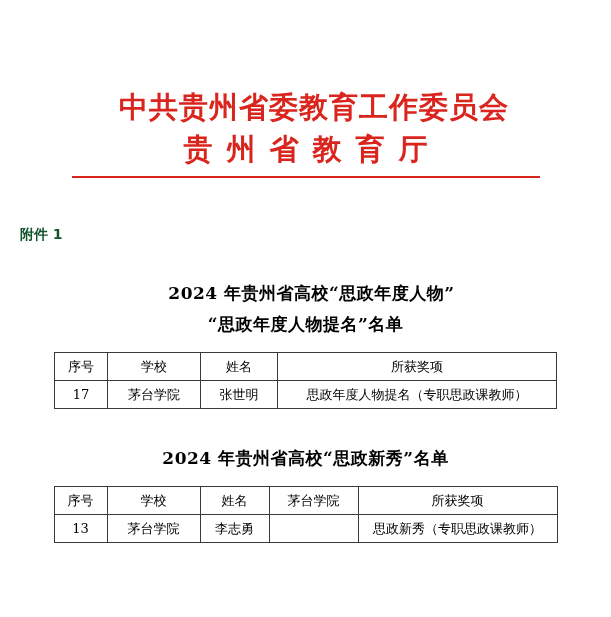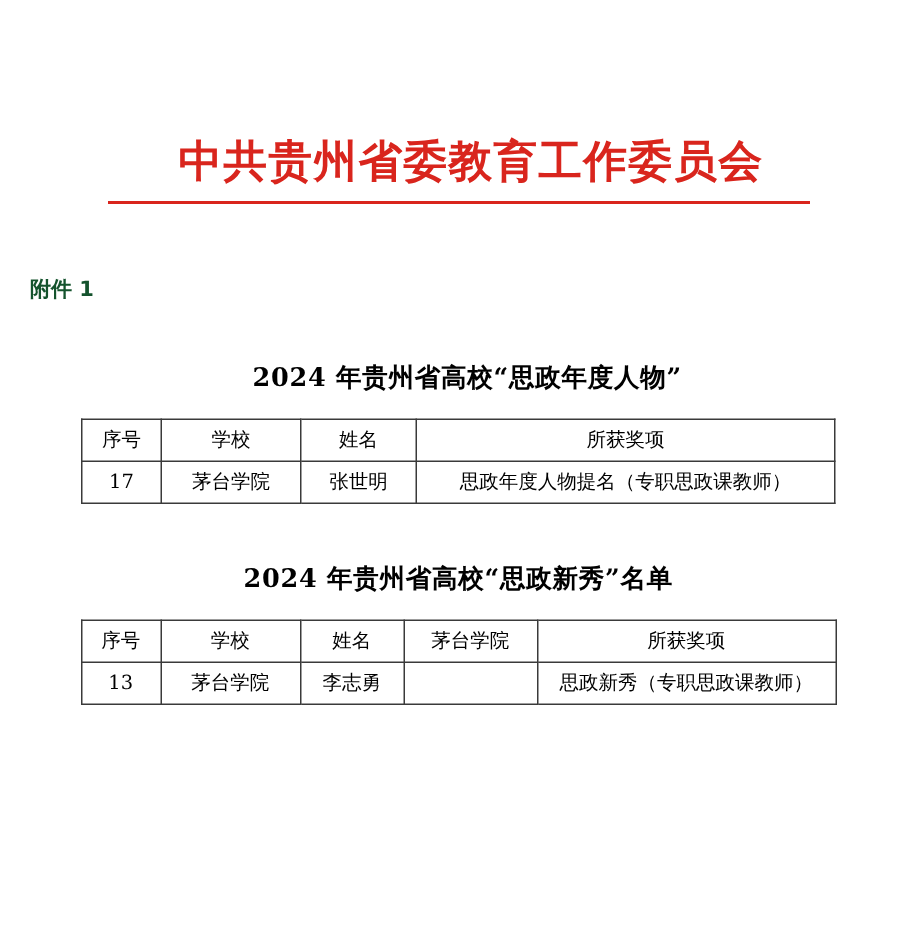--- a/index.html
+++ b/index.html
@@ -103,26 +103,28 @@
   .t2-c3 { width: 88px; }
   .t2-c4 { width: 198px; }
 </style>
 </head>
 <body>
 
 <div class="page">
 
   <div class="letterhead">
     <div class="letterhead-line l1">中共贵州省委教育工作委员会</div>
+    <div class="letterhead-line l2">贵州省教育厅</div>
     <div class="red-rule"></div>
   </div>
 
   <div class="attach-label attach-1-label">附件 1</div>
 
   <div class="doc-title t1">2024 年贵州省高校“思政年度人物”</div>
+  <div class="doc-title t2">“思政年度人物提名”名单</div>
 
   <table class="list-table">
     <thead>
       <tr>
         <td class="t1-c0">序号</td>
         <td class="t1-c1">学校</td>
         <td class="t1-c2">姓名</td>
         <td class="t1-c3">所获奖项</td>
       </tr>
     </thead>

